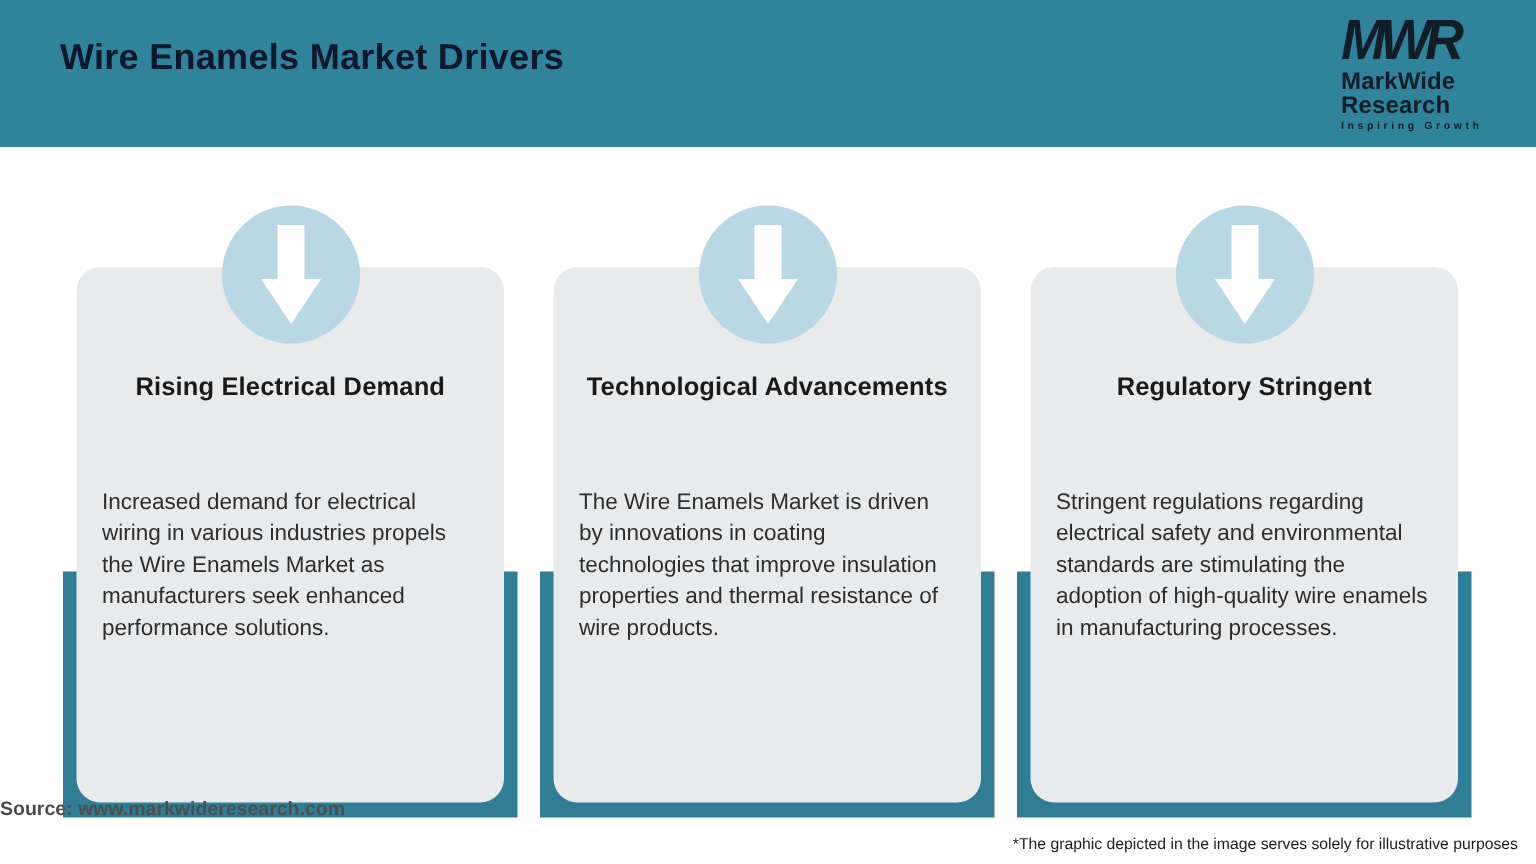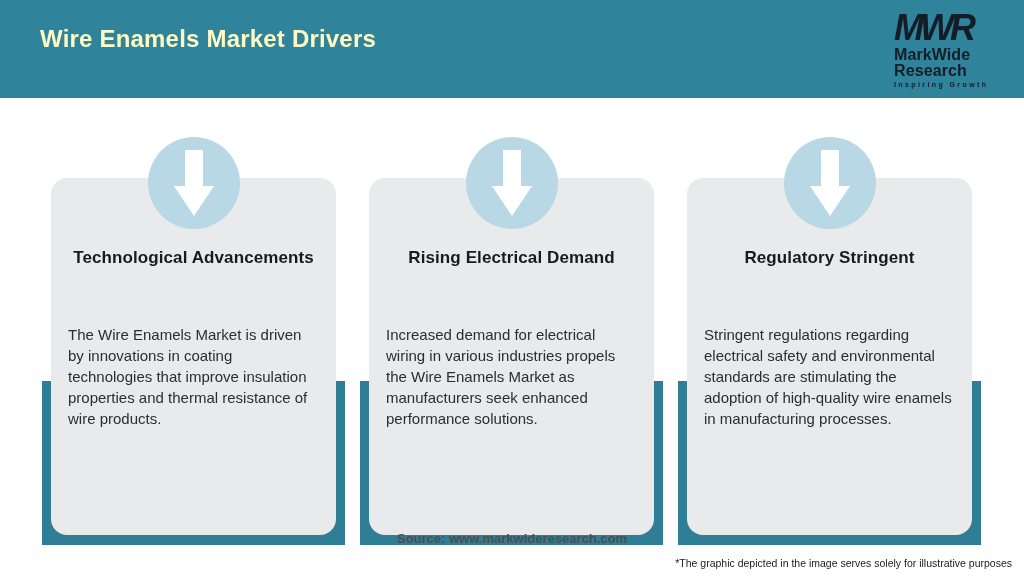--- a/index.html
+++ b/index.html
@@ -14,21 +14,21 @@
   
   .header {
     position: absolute;
     top: 0; left: 0;
     width: 1024px; height: 98px;
     background: #2F839B;
   }
   .header-title {
     position: absolute;
     left: 40px; top: 25px;
-    color: #fef9c3;
+    color: #0f172a;
     font-size: 24px;
     font-weight: bold;
     letter-spacing: 0.2px;
   }
   .logo {
     position: absolute;
     top: 9px; right: 10px;
     width: 120px;
     text-align: left;
     color: #131D27;
@@ -108,21 +108,20 @@
     align-items: flex-start;
     justify-content: center;
   }
   .icon-circle svg { margin-top: 13px; }
 
   
   .footer-source {
     position: absolute;
     top: 531px; left: 0;
     width: 1024px;
-    text-align: center;
     font-size: 13px;
     font-weight: bold;
     color: #4D4D4D;
   }
   .footer-disclaimer {
     position: absolute;
     top: 557px; right: 12px;
     font-size: 10.5px;
     color: #1C1C1C;
   }
@@ -137,36 +136,36 @@
     <div class="logo-company">MarkWide Research</div>
     <div class="logo-tagline">Inspiring Growth</div>
   </div>
 </div>
 
 <div class="cards">
 
   <div class="card-col">
     <div class="card-band"></div>
     <div class="card">
-      <div class="card-title">Technological Advancements</div>
-      <div class="card-body">The Wire Enamels Market is driven by innovations in coating technologies that improve insulation properties and thermal resistance of wire products.</div>
+      <div class="card-title">Rising Electrical Demand</div>
+      <div class="card-body">Increased demand for electrical wiring in various industries propels the Wire Enamels Market as manufacturers seek enhanced performance solutions.</div>
     </div>
     <div class="icon-circle">
       <svg width="40" height="66" viewBox="0 0 40 66">
         <rect x="11" y="0" width="18" height="38" fill="#FFFFFF"></rect>
         <polygon points="0,36 40,36 20,66" fill="#FFFFFF"></polygon>
       </svg>
     </div>
   </div>
 
   <div class="card-col">
     <div class="card-band"></div>
     <div class="card">
-      <div class="card-title">Rising Electrical Demand</div>
-      <div class="card-body">Increased demand for electrical wiring in various industries propels the Wire Enamels Market as manufacturers seek enhanced performance solutions.</div>
+      <div class="card-title">Technological Advancements</div>
+      <div class="card-body">The Wire Enamels Market is driven by innovations in coating technologies that improve insulation properties and thermal resistance of wire products.</div>
     </div>
     <div class="icon-circle">
       <svg width="40" height="66" viewBox="0 0 40 66">
         <rect x="11" y="0" width="18" height="38" fill="#FFFFFF"></rect>
         <polygon points="0,36 40,36 20,66" fill="#FFFFFF"></polygon>
       </svg>
     </div>
   </div>
 
   <div class="card-col">

